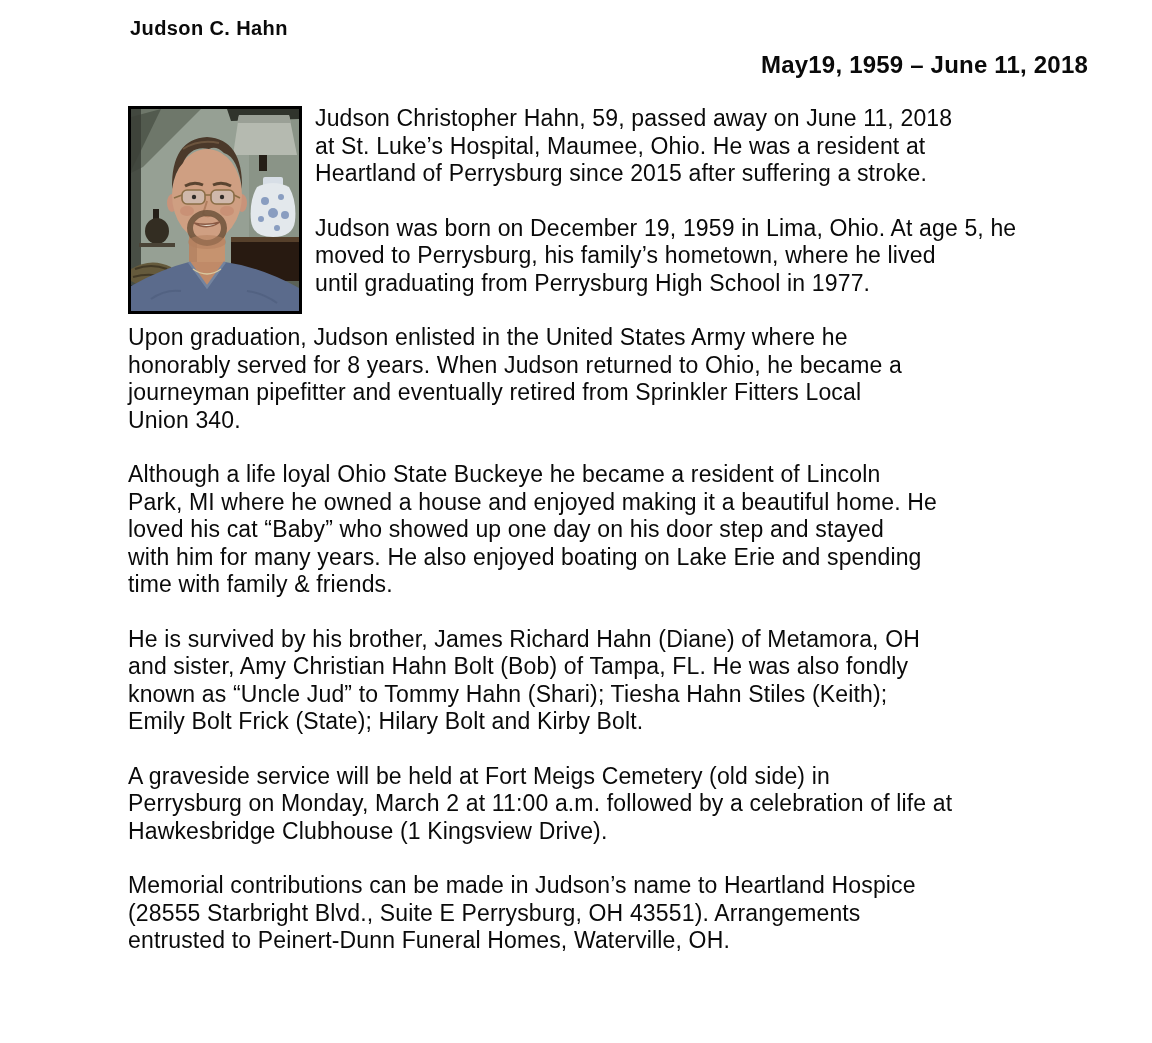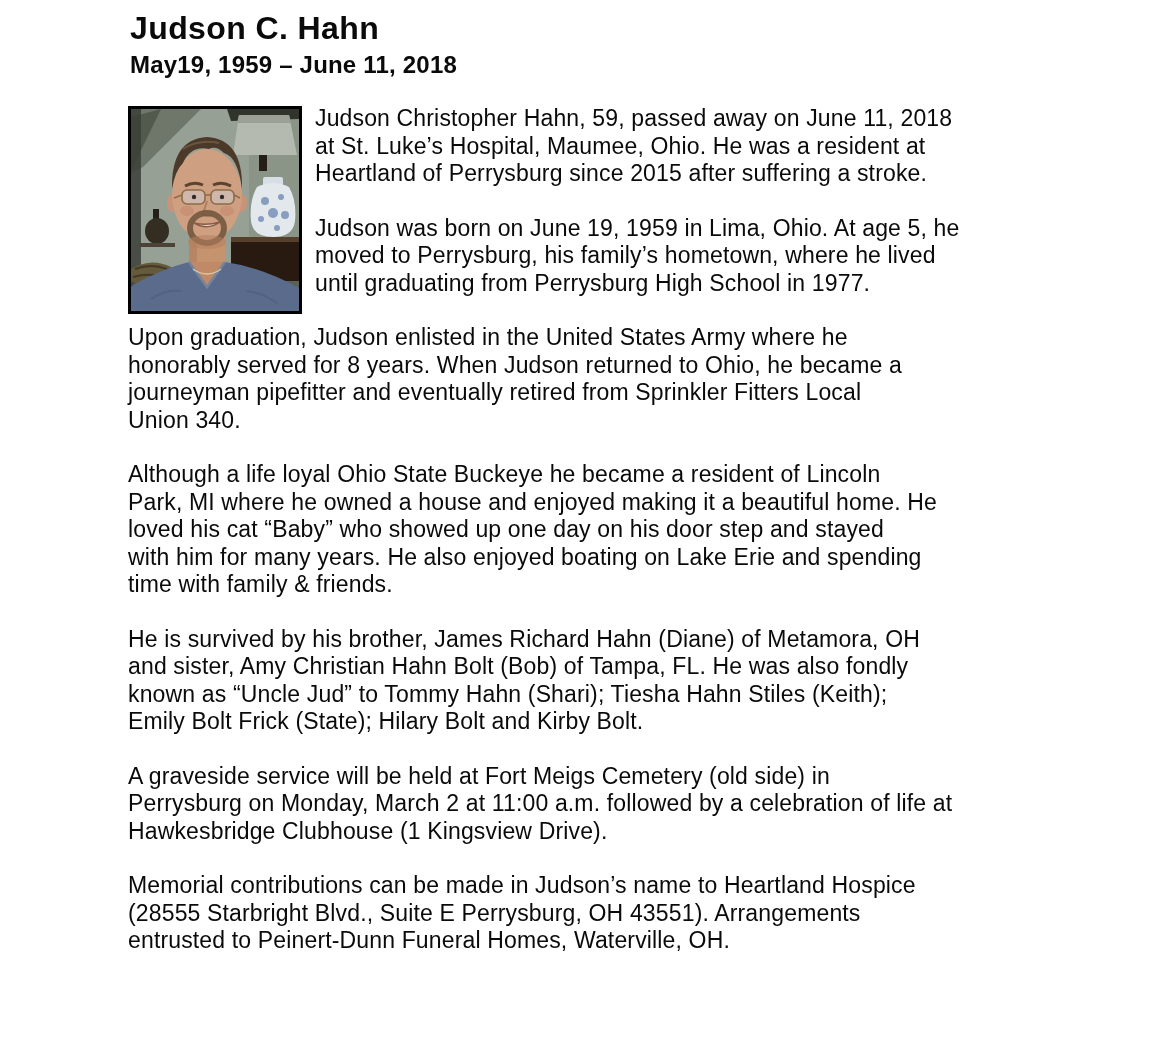--- a/index.html
+++ b/index.html
@@ -5,26 +5,26 @@
   html, body { margin: 0; padding: 0; }
   body {
     width: 1152px; height: 1043px;
     background: #ffffff;
     color: #0a0a0a;
     font-family: "Liberation Sans", "DejaVu Sans", sans-serif;
     overflow: hidden;
   }
   .doc { padding: 11px 0 0 128px; width: 960px; }
   .name {
-    font-size: 32px; line-height: 34px; font-weight: 700;
+    font-size: 20px; line-height: 34px; font-weight: 700;
     margin: 0 0 0 2px; letter-spacing: 0.4px;
   }
   .dates {
     font-size: 24px; line-height: 28px; font-weight: 700;
-    margin: 6px 0 0 2px; letter-spacing: 0.2px;
+    margin: 6px 0 0 2px; letter-spacing: 0.2px; text-align: right;
   }
   .obit { margin-top: 26px; }
   figure.photo {
     float: left;
     width: 168px; height: 202px;
     border: 3px solid #000000;
     margin: 1px 13px 6px 0;
     padding: 0;
     background: #96a094;
   }
@@ -118,21 +118,21 @@
 
         <path d="M63,114 Q76,122 89,113 Q76,117 63,114 Z" fill="#e8e0d2" stroke="#8a5a44" stroke-width="1.4"></path>
 
         <ellipse cx="76" cy="133" rx="19" ry="7" fill="#b5805f" opacity="0.55"></ellipse>
       </svg>
     </figure>
 
     <p class="para">Judson Christopher Hahn, 59, passed away on June 11, 2018
 at St. Luke’s Hospital, Maumee, Ohio. He was a resident at
 Heartland of Perrysburg since 2015 after suffering a stroke.</p>
-    <p class="para">Judson was born on June 19, 1959 in Lima, Ohio. At age 5, he
+    <p class="para">Judson was born on December 19, 1959 in Lima, Ohio. At age 5, he
 moved to Perrysburg, his family’s hometown, where he lived
 until graduating from Perrysburg High School in 1977.</p>
     <p class="para">Upon graduation, Judson enlisted in the United States Army where he
 honorably served for 8 years. When Judson returned to Ohio, he became a
 journeyman pipefitter and eventually retired from Sprinkler Fitters Local
 Union 340.</p>
     <p class="para">Although a life loyal Ohio State Buckeye he became a resident of Lincoln
 Park, MI where he owned a house and enjoyed making it a beautiful home. He
 loved his cat “Baby” who showed up one day on his door step and stayed
 with him for many years. He also enjoyed boating on Lake Erie and spending

